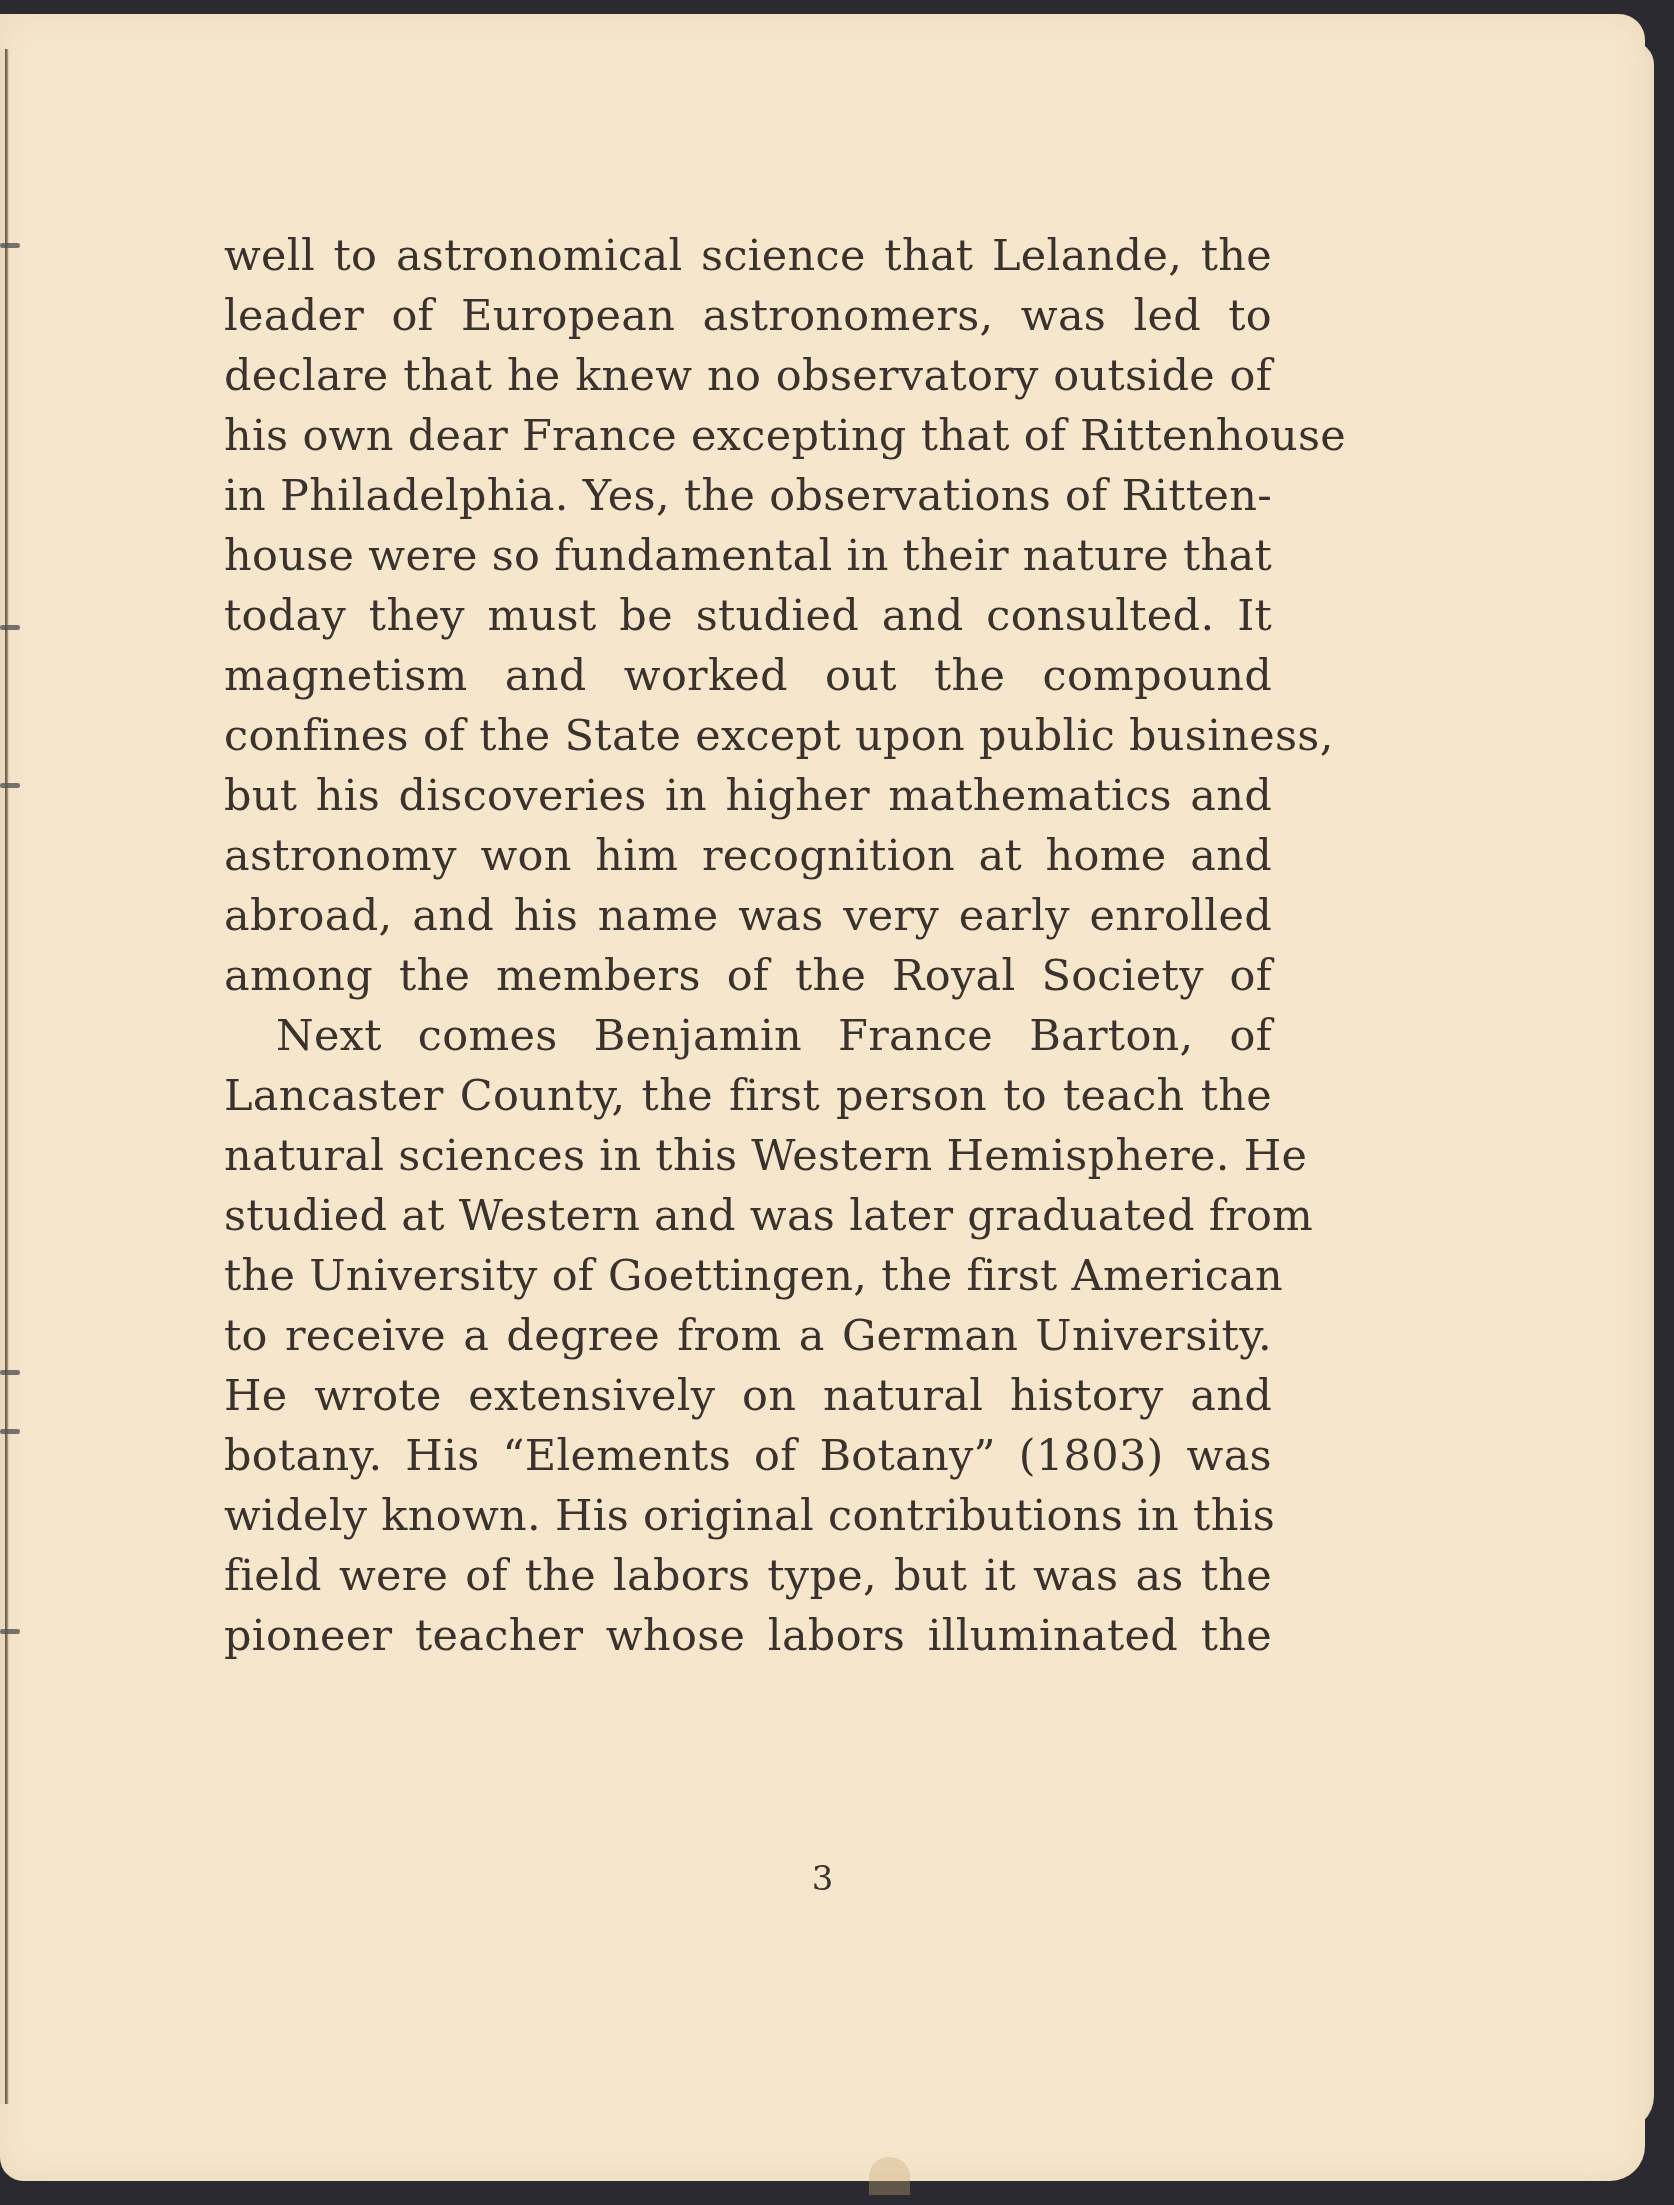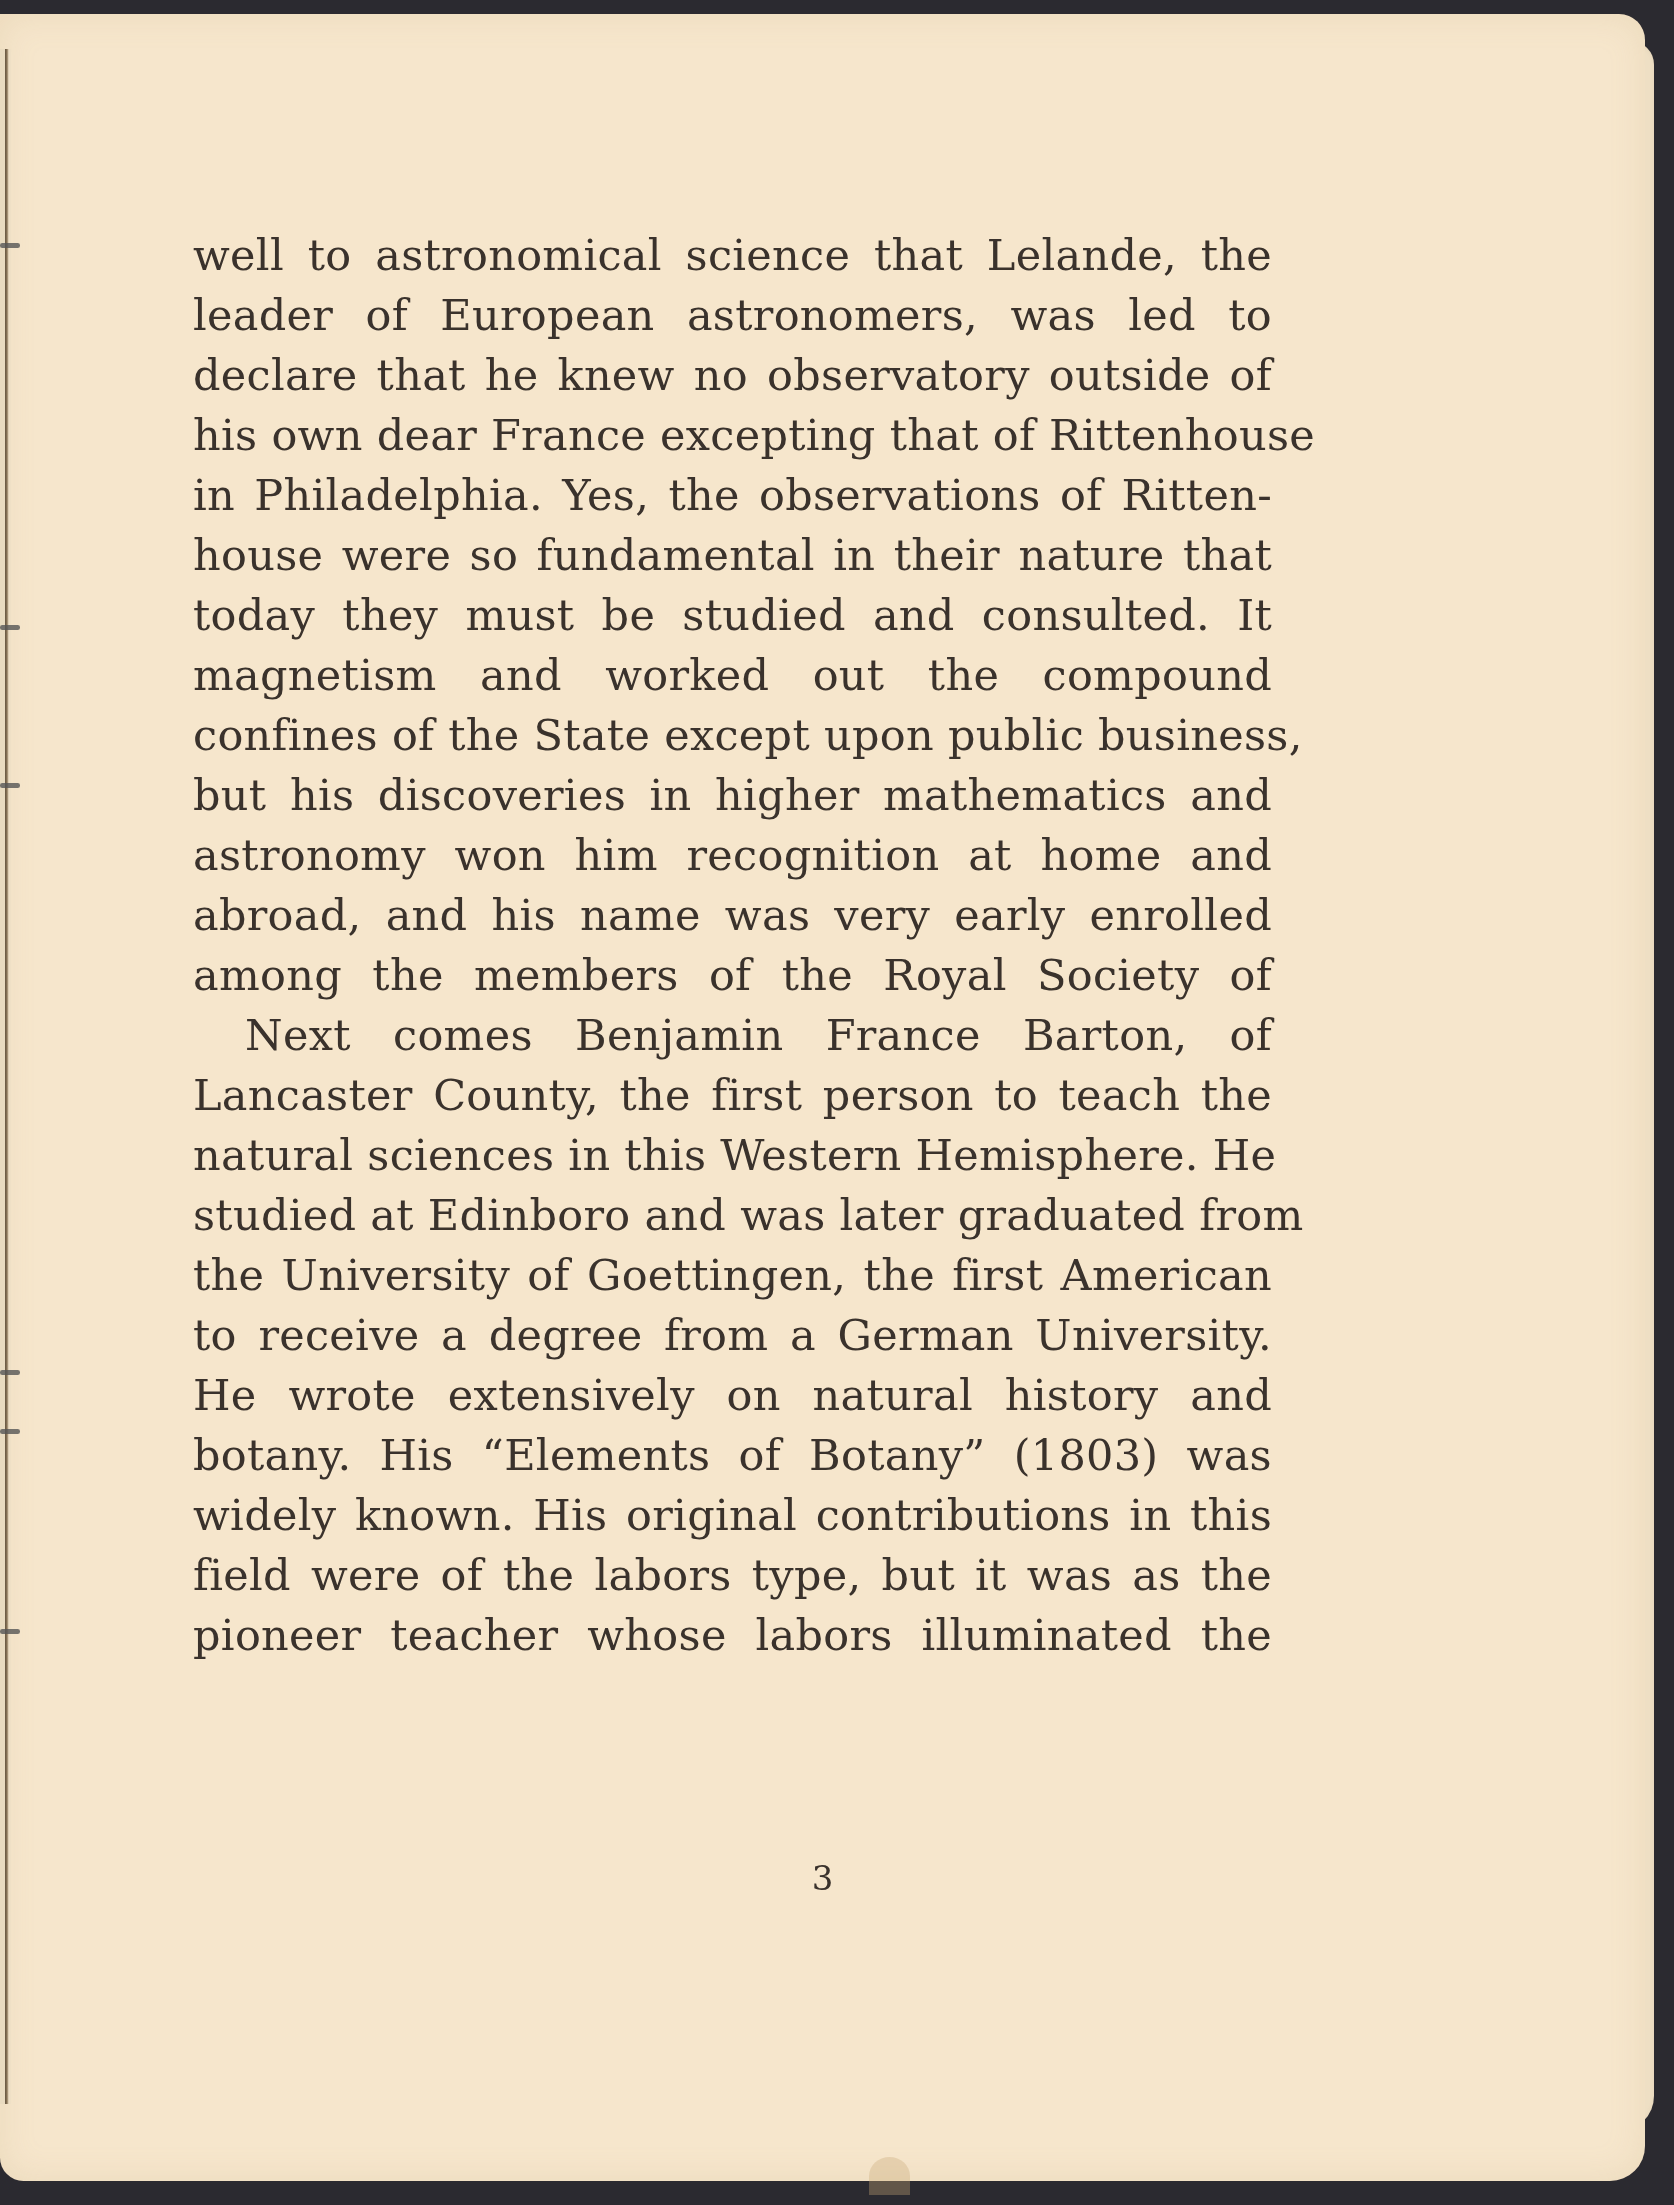--- a/index.html
+++ b/index.html
@@ -65,20 +65,21 @@
       line-height: 60px;
       color: #3a322c;
       letter-spacing: 0.3px;
     }
     .line {
       display: block;
       height: 60px;
       white-space: nowrap;
       text-align: justify;
       text-align-last: justify;
+      margin-left: 31px;
     }
     .line.last {
       text-align-last: left;
     }
     .line.indent {
       padding-left: 52px;
     }
     .page-number {
       position: absolute;
       left: 0;
@@ -129,21 +130,21 @@
       <span class="line">but his discoveries in higher mathematics and</span>
       <span class="line">astronomy won him recognition at home and</span>
       <span class="line">abroad, and his name was very early enrolled</span>
       <span class="line">among the members of the Royal Society of</span>
     </div>
 
     <div>
       <span class="line indent">Next comes Benjamin France Barton, of</span>
       <span class="line">Lancaster County, the first person to teach the</span>
       <span class="line">natural sciences in this Western Hemisphere. He</span>
-      <span class="line">studied at Edinboro and was later graduated from</span>
+      <span class="line">studied at Western and was later graduated from</span>
       <span class="line">the University of Goettingen, the first American</span>
       <span class="line">to receive a degree from a German University.</span>
       <span class="line">He wrote extensively on natural history and</span>
       <span class="line">botany. His “Elements of Botany” (1803) was</span>
       <span class="line">widely known. His original contributions in this</span>
       <span class="line">field were of the labors type, but it was as the</span>
       <span class="line">pioneer teacher whose labors illuminated the</span>
     </div>
   </div>
 

